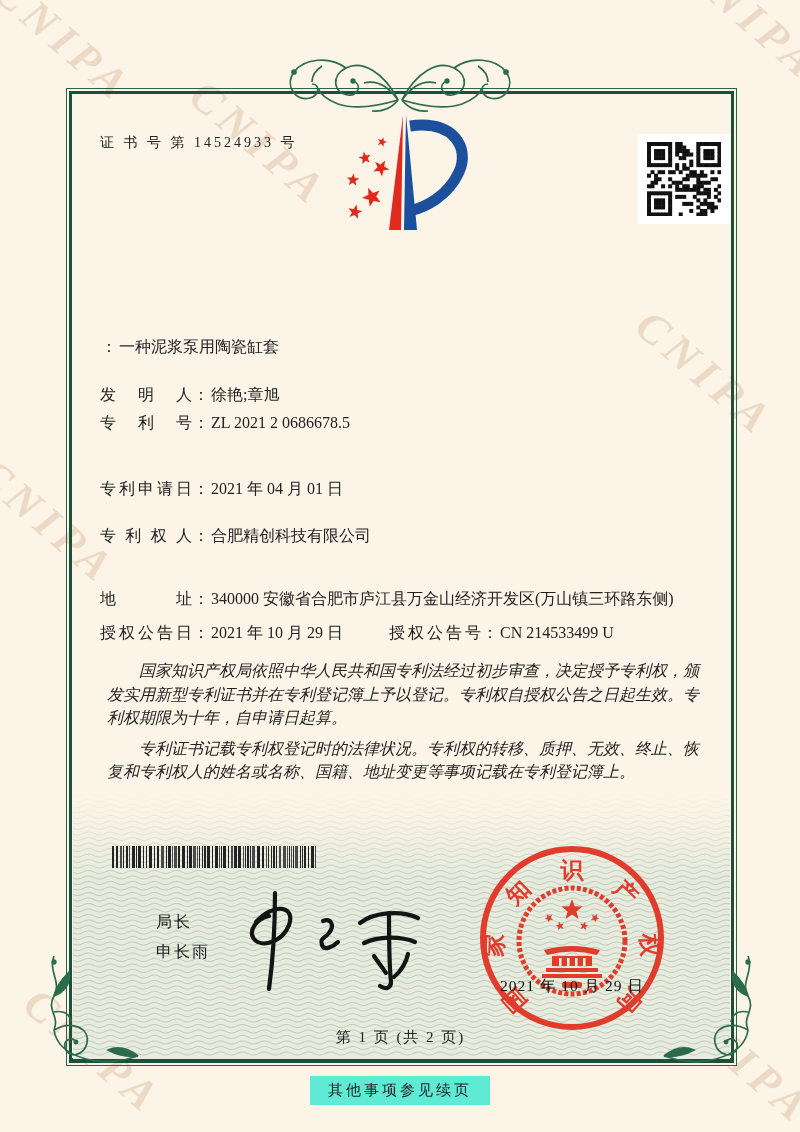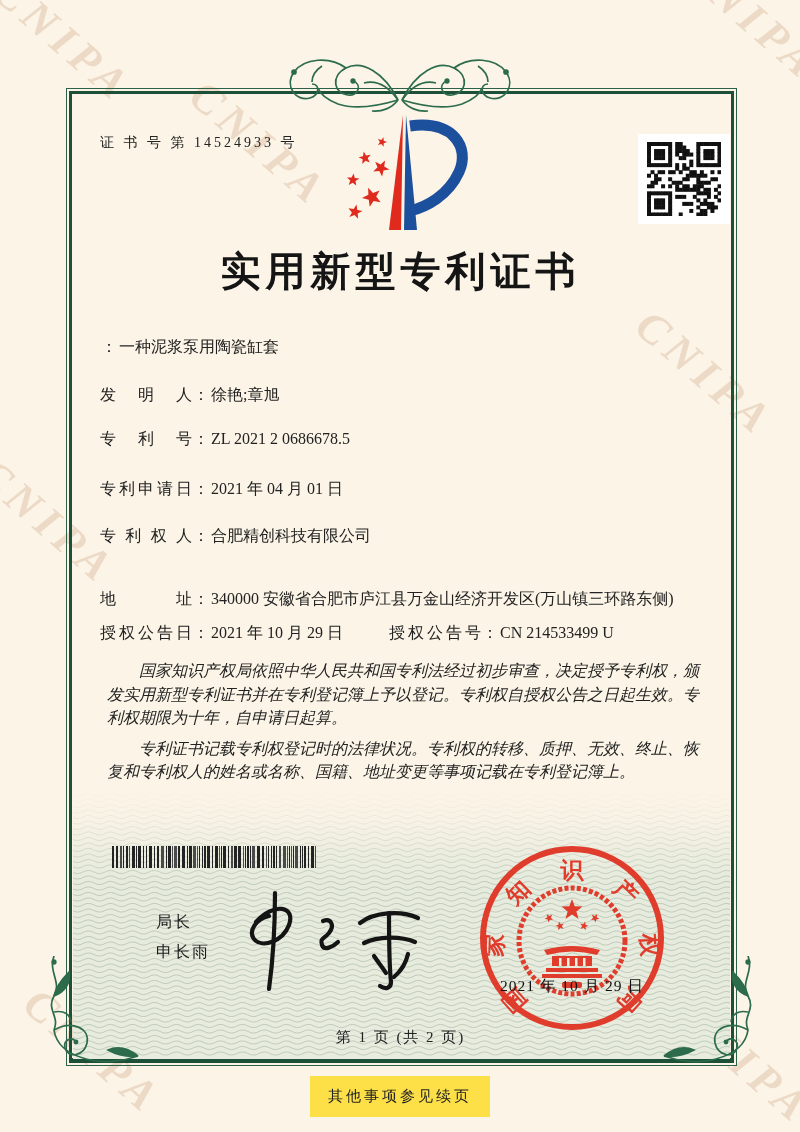--- a/index.html
+++ b/index.html
@@ -50,21 +50,21 @@
   .signer div{margin-bottom:9px;letter-spacing:2px;}
   .sig{position:absolute;left:222px;top:886px;z-index:5;}
 
   .seal{position:absolute;left:472px;top:838px;z-index:6;opacity:.93;}
   .sealdate{position:absolute;left:466px;top:976px;width:212px;text-align:center;
         font-size:15.5px;color:#111;z-index:7;letter-spacing:1px;}
 
   .pageinfo{position:absolute;left:66px;top:1028px;width:669px;text-align:center;
         font-size:15px;color:#222;z-index:5;letter-spacing:2px;}
   .contnote{position:absolute;left:0;top:1076px;width:800px;text-align:center;z-index:5;}
-  .contnote span{display:inline-block;background:#fde047;padding:11px 18px;
+  .contnote span{display:inline-block;background:#5eead4;padding:5px 18px;
         font-size:15px;color:#222;letter-spacing:3px;}
 </style>
 </head>
 <body>
 
 <div class="paper">
 
   <div class="frame">
     <div class="waveband">
       <svg id="waves" width="660" height="268">
@@ -387,32 +387,31 @@
         <rect x="14.10" y="70.48" width="4" height="4" fill="#111"></rect>
         <rect x="17.62" y="70.48" width="4" height="4" fill="#111"></rect>
         <rect x="21.14" y="70.48" width="4" height="4" fill="#111"></rect>
         <rect x="31.71" y="70.48" width="4" height="4" fill="#111"></rect>
         <rect x="49.33" y="70.48" width="4" height="4" fill="#111"></rect>
         <rect x="52.86" y="70.48" width="4" height="4" fill="#111"></rect>
         <rect x="56.38" y="70.48" width="4" height="4" fill="#111"></rect>
       </svg>
   </div>
 
-  <div class="title">实用新型专利证书</div>
 
   <div class="frow" style="top:336px">
       <span class="fcolon">：</span>
     <span class="fvalue">一种泥浆泵用陶瓷缸套</span>
   </div>
   <div class="frow" style="top:384px">
     <span class="flabel">发明人</span>
       <span class="fcolon">：</span>
     <span class="fvalue">徐艳;章旭</span>
   </div>
-  <div class="frow" style="top:428px">
+  <div class="frow" style="top:412px">
     <span class="flabel">专利号</span>
       <span class="fcolon">：</span>
     <span class="fvalue">ZL 2021 2 0686678.5</span>
   </div>
   <div class="frow" style="top:478px">
     <span class="flabel">专利申请日</span>
       <span class="fcolon">：</span>
     <span class="fvalue">2021 年 04 月 01 日</span>
   </div>
   <div class="frow" style="top:525px">

